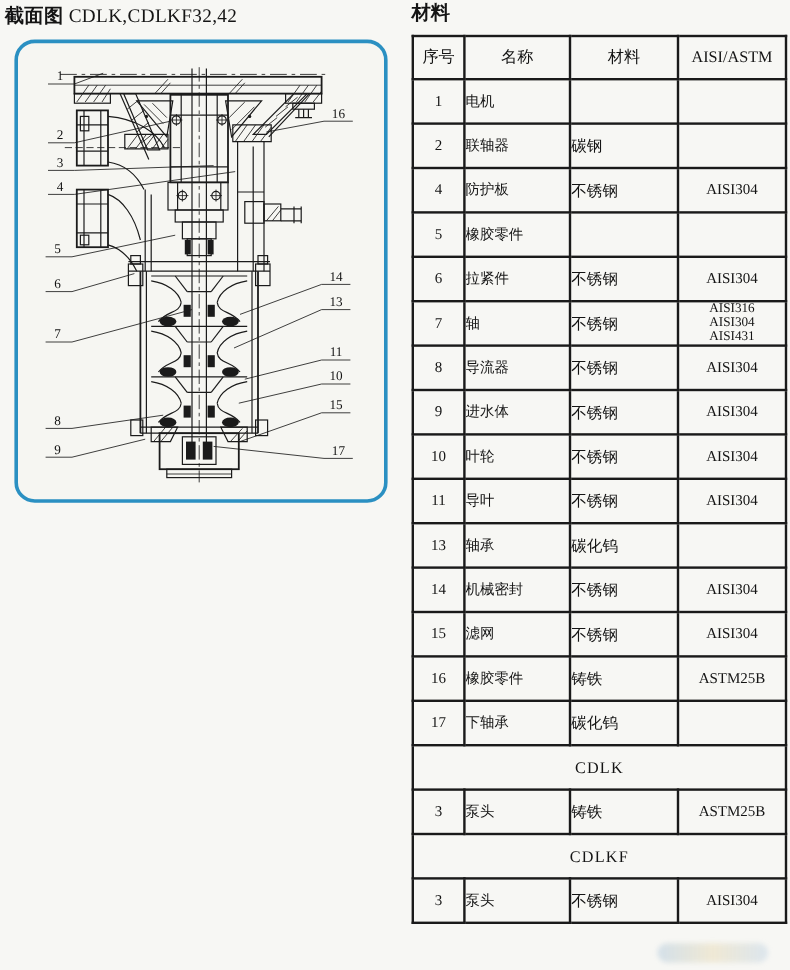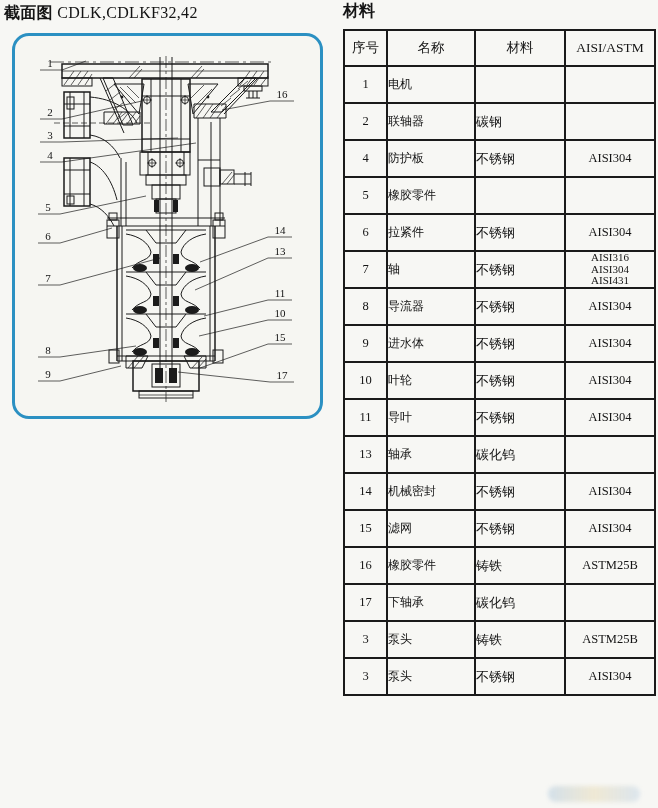--- a/index.html
+++ b/index.html
@@ -406,25 +406,31 @@
         <td class="c-mat">铸铁</td>
         <td class="c-aisi">ASTM25B</td>
       </tr>
       <tr>
         <td class="c-no">17</td>
         <td class="c-name">下轴承</td>
         <td class="c-mat">碳化钨</td>
         <td class="c-aisi"></td>
       </tr>
       <tr>
+        <td colspan="4" class="section">CDLK</td>
+      </tr>
+      <tr>
         <td class="c-no">3</td>
         <td class="c-name">泵头</td>
         <td class="c-mat">铸铁</td>
         <td class="c-aisi">ASTM25B</td>
       </tr>
       <tr>
+        <td colspan="4" class="section">CDLKF</td>
+      </tr>
+      <tr>
         <td class="c-no">3</td>
         <td class="c-name">泵头</td>
         <td class="c-mat">不锈钢</td>
         <td class="c-aisi">AISI304</td>
       </tr>
     </tbody>
 </table>
 
 </body></html>

